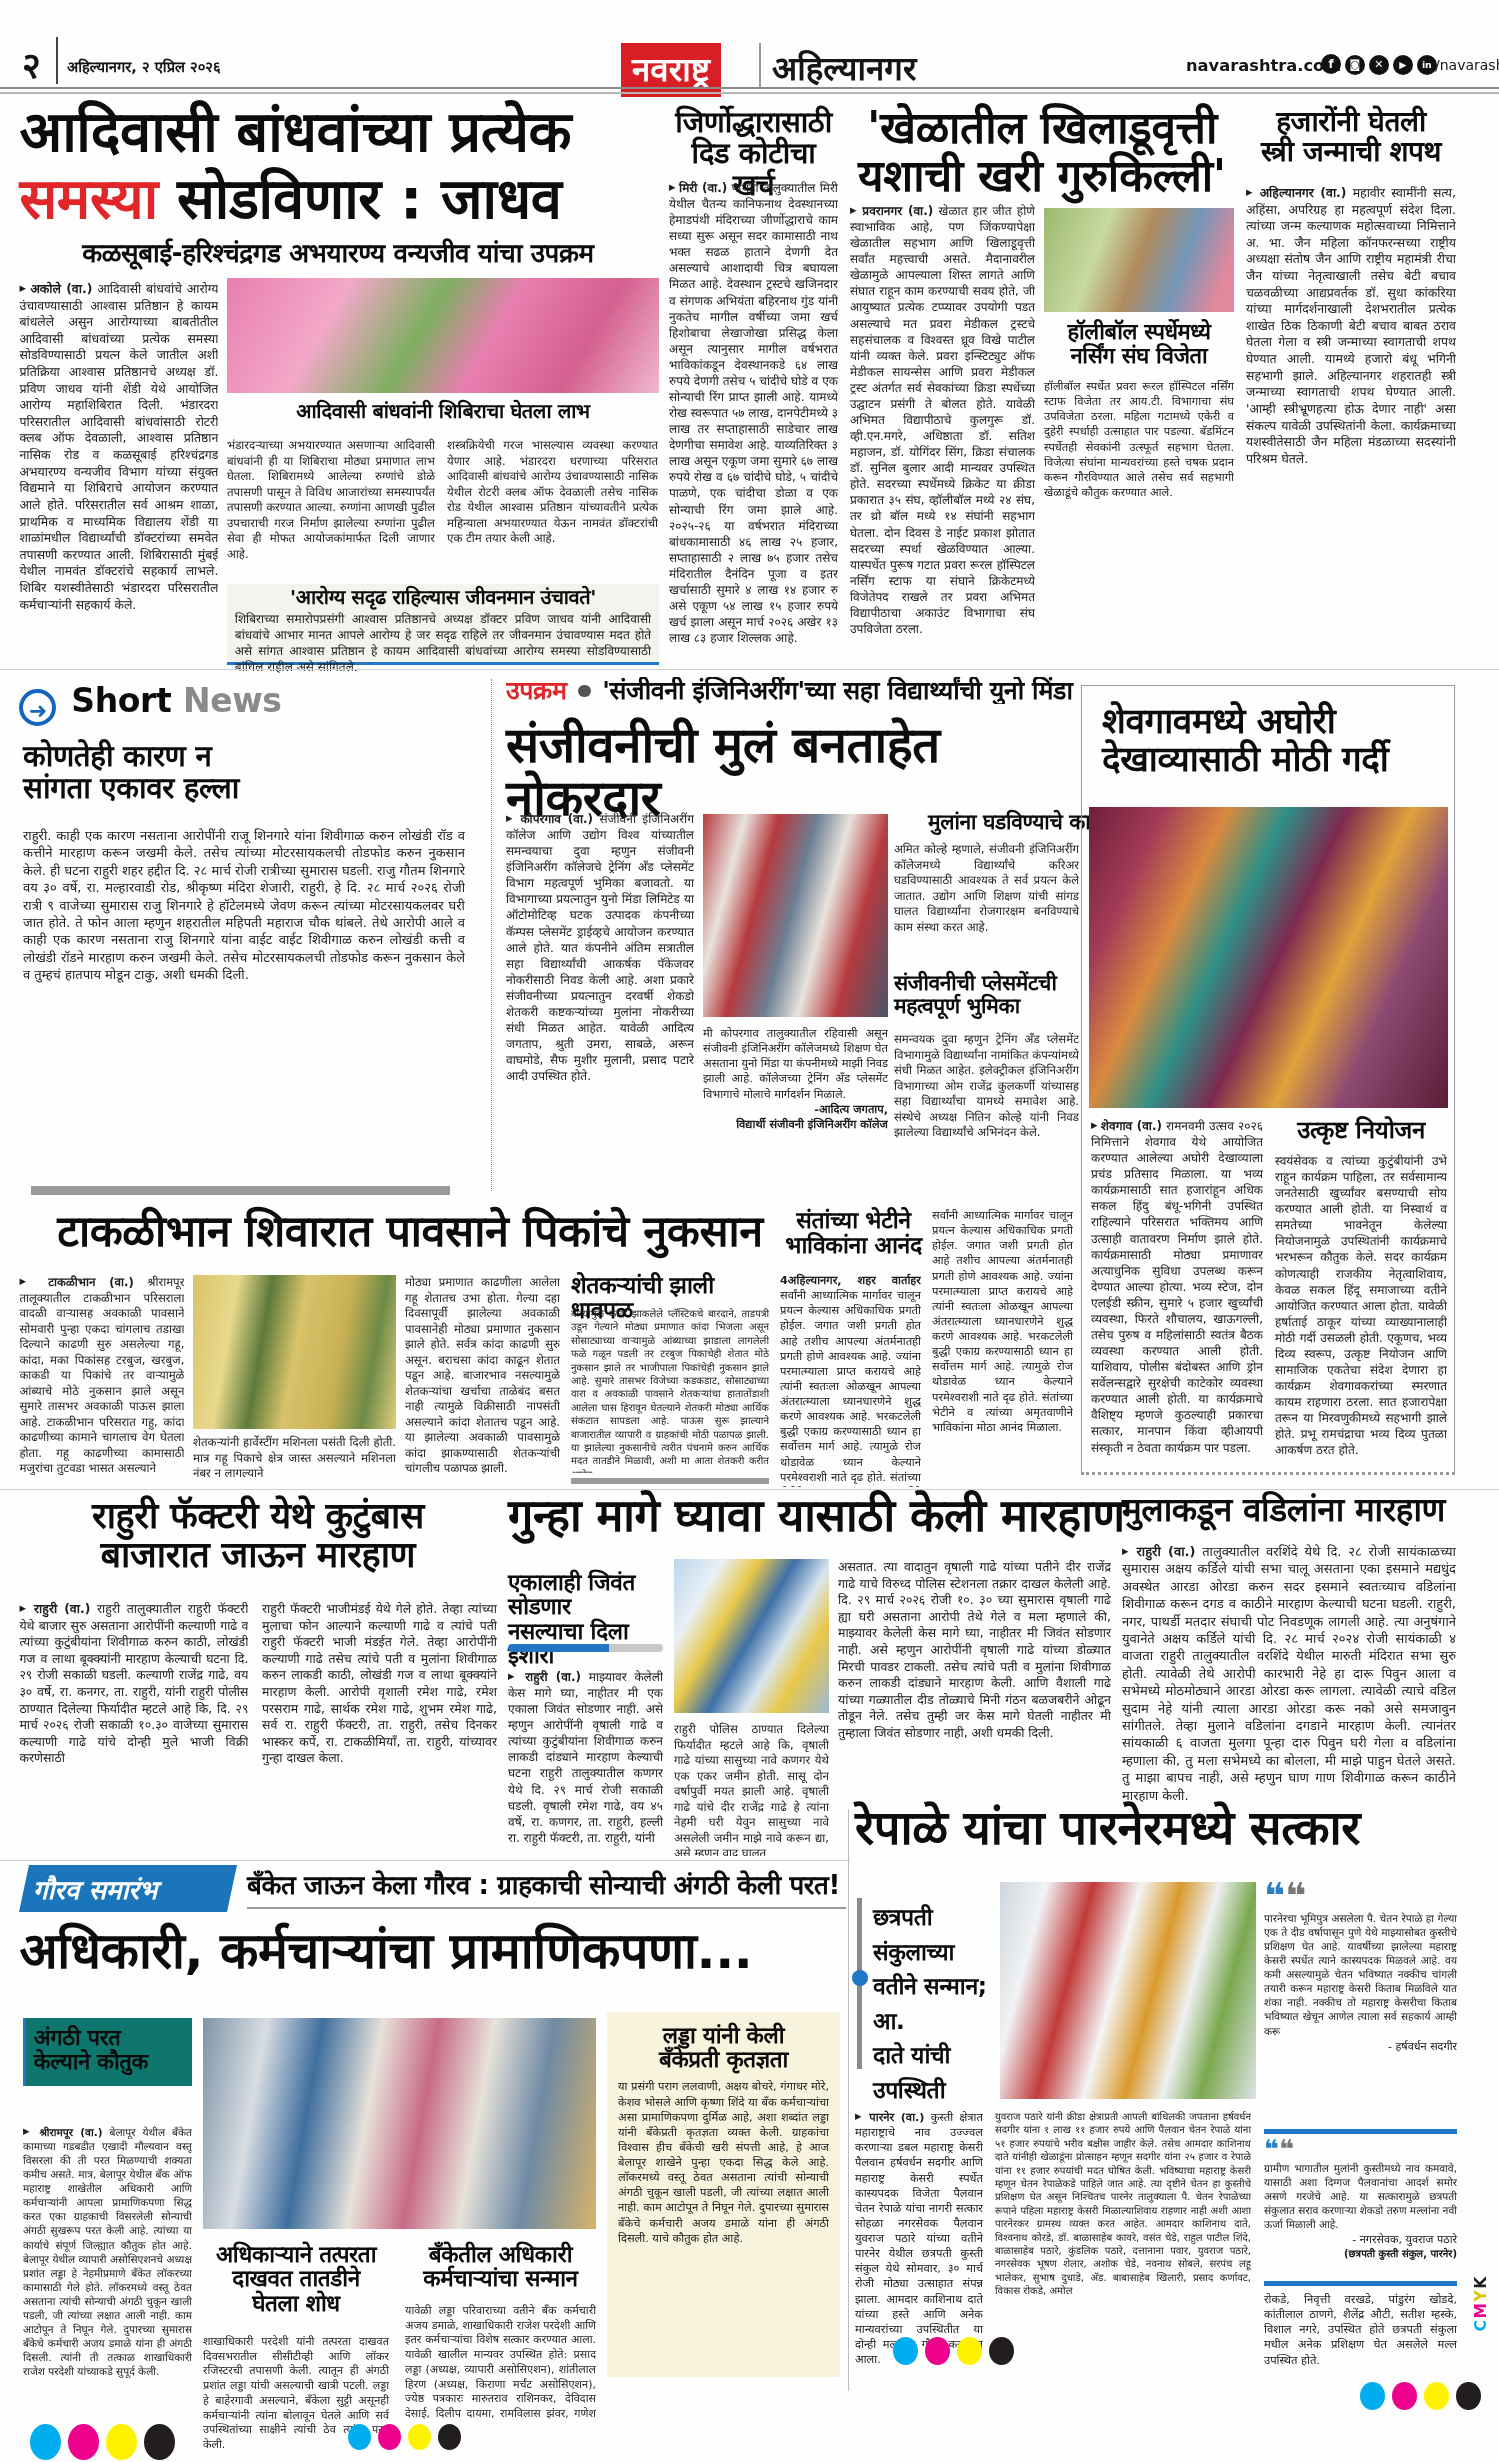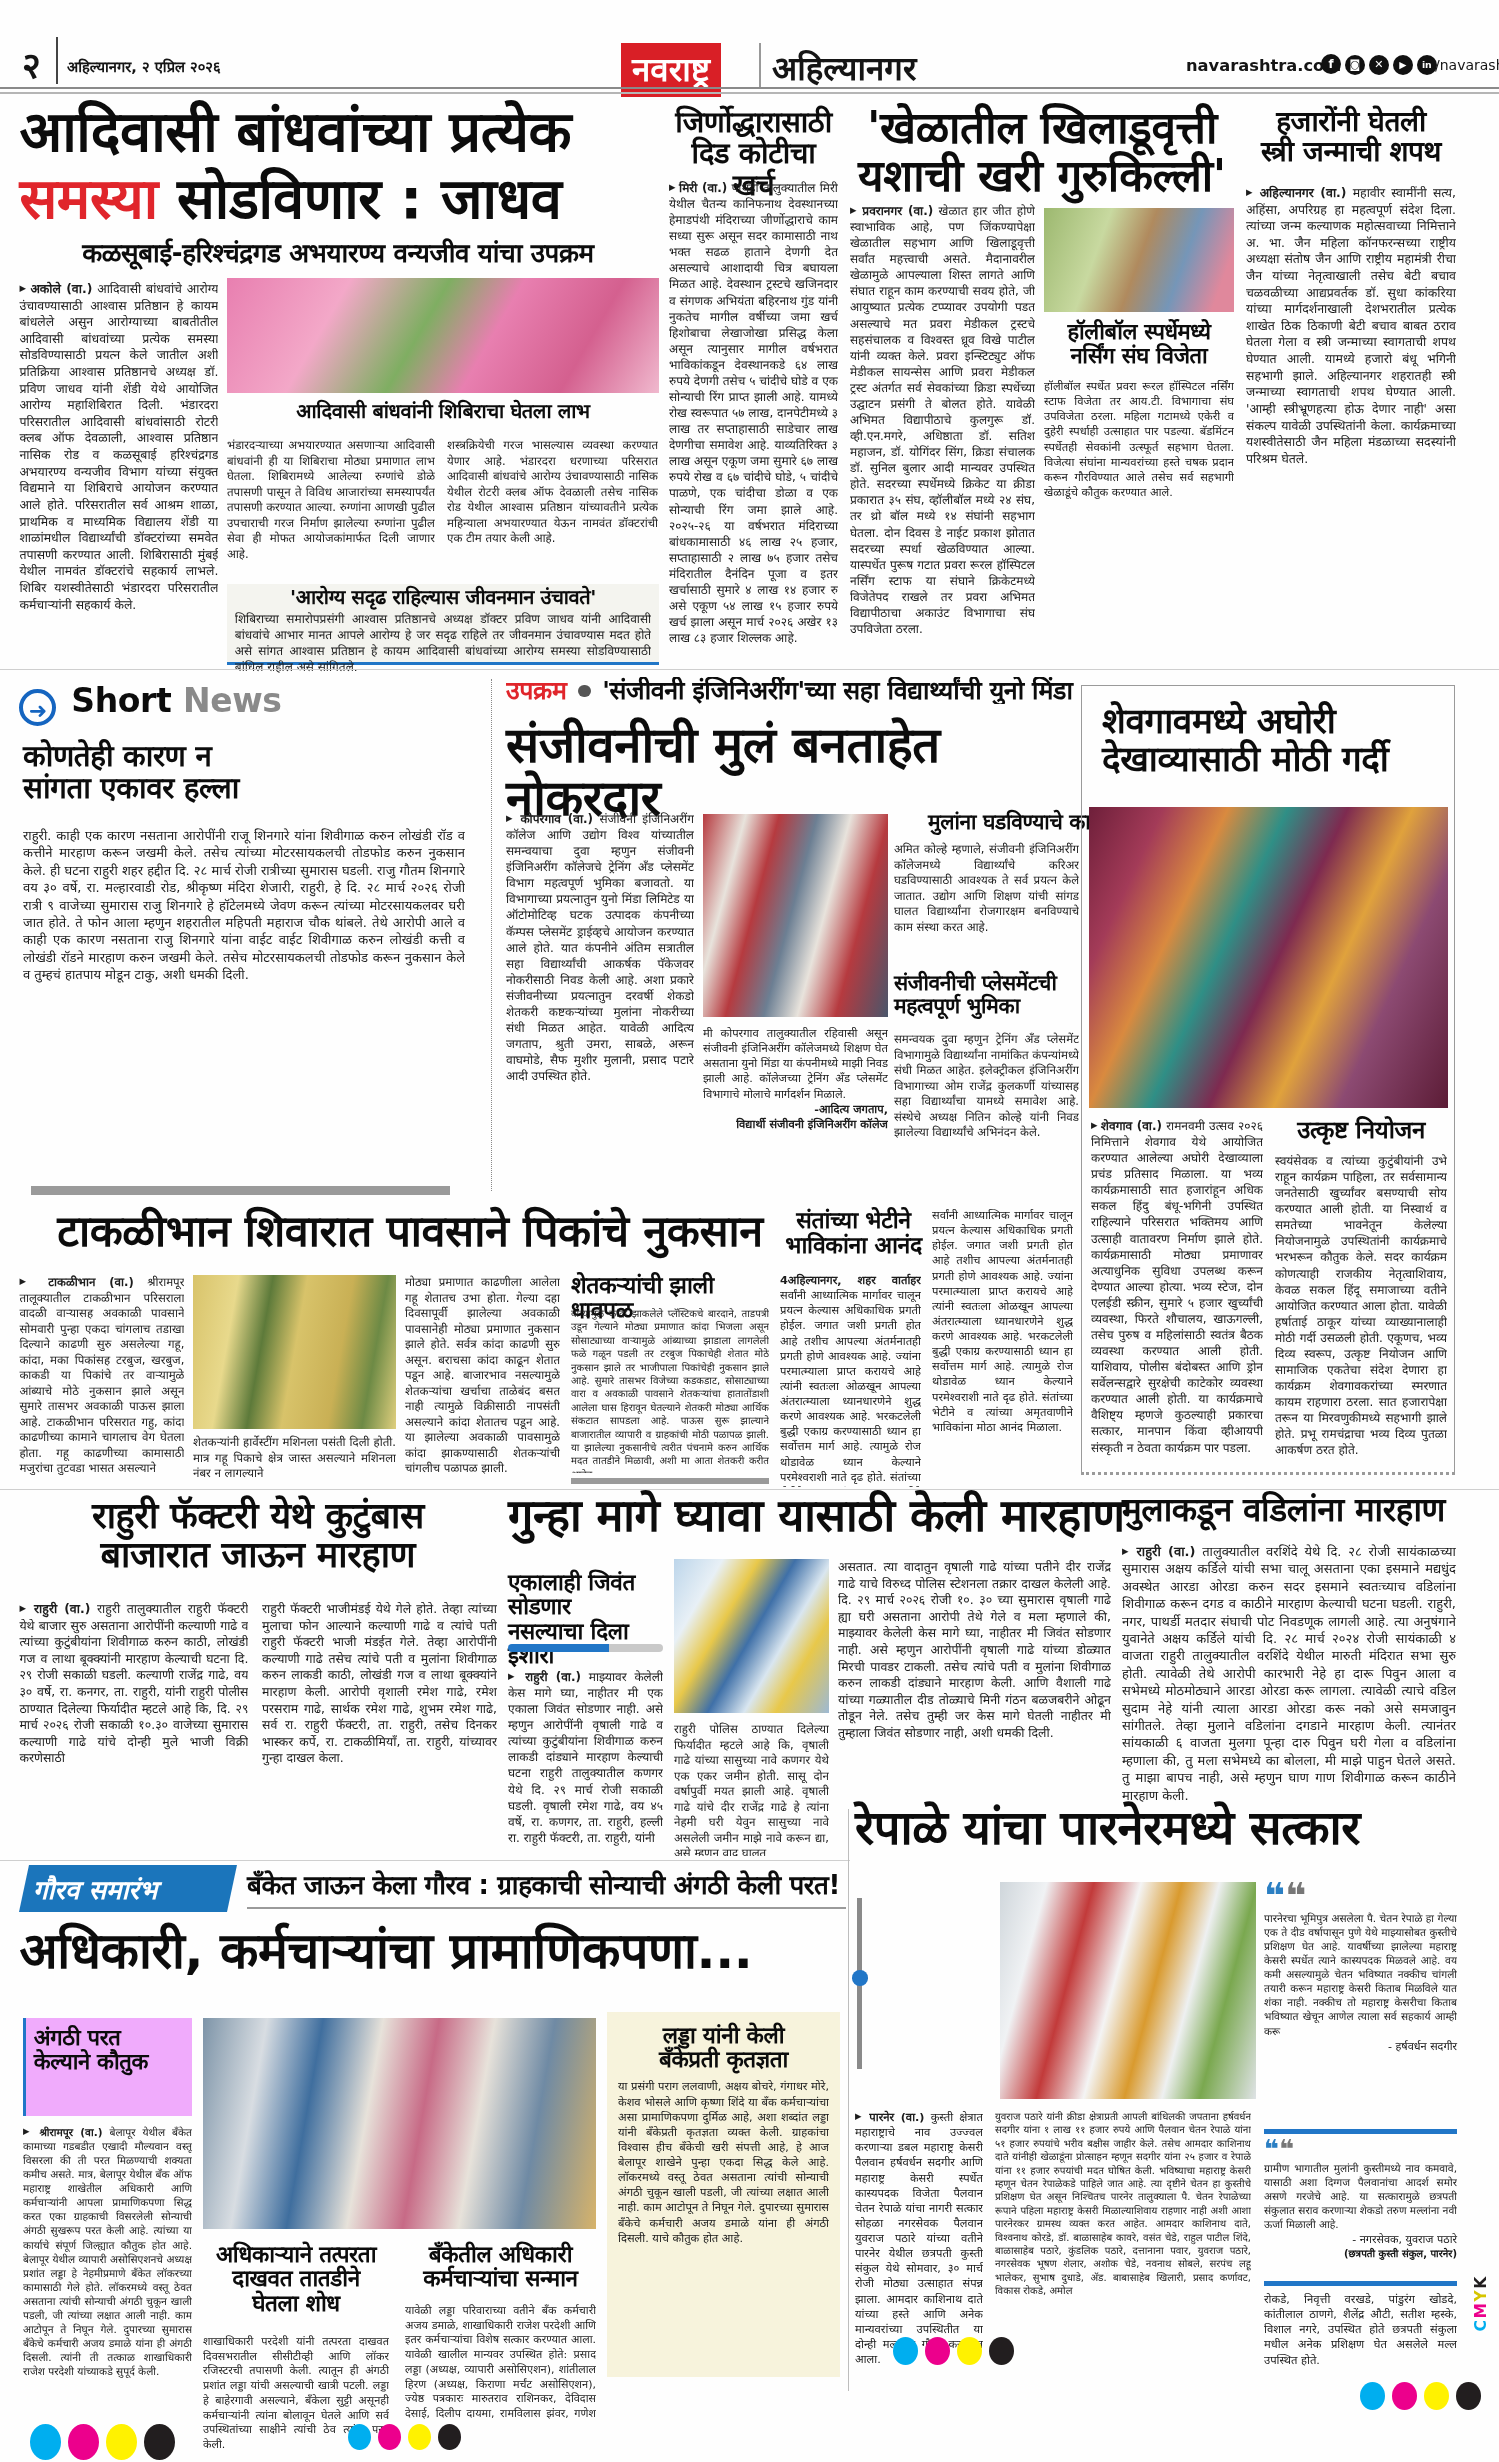--- a/index.html
+++ b/index.html
@@ -206,21 +206,21 @@
     <span>तालुक्यातील वरशिंदे येथे दि. २८ रोजी सायंकाळच्या सुमारास अक्षय कर्डिले यांची सभा चालू असताना एका इसमाने मद्यधुंद अवस्थेत आरडा ओरडा करुन सदर इसमाने स्वतःच्याच वडिलांना शिवीगाळ करून दगड व काठीने मारहाण केल्याची घटना घडली. राहुरी, नगर, पाथर्डी मतदार संघाची पोट निवडणूक लागली आहे. त्या अनुषंगाने युवानेते अक्षय कर्डिले यांची दि. २८ मार्च २०२४ रोजी सायंकाळी ४ वाजता राहुरी तालुक्यातील वरशिंदे येथील मारुती मंदिरात सभा सुरु होती. त्यावेळी तेथे आरोपी कारभारी नेहे हा दारू पिवुन आला व सभेमध्ये मोठमोठ्याने आरडा ओरडा करू लागला. त्यावेळी त्याचे वडिल सुदाम नेहे यांनी त्याला आरडा ओरडा करू नको असे समजावुन सांगीतले. तेव्हा मुलाने वडिलांना दगडाने मारहाण केली. त्यानंतर सांयकाळी ६ वाजता मुलगा पून्हा दारु पिवुन घरी गेला व वडिलांना म्हणाला की, तु मला सभेमध्ये का बोलला, मी माझे पाहुन घेतले असते. तु माझा बापच नाही, असे म्हणुन घाण गाण शिवीगाळ करून काठीने मारहाण केली.</span>
   </div>
 
   <div class="abs hrule" style="left:0;top:1860px;width:850px;"></div>
 
   <div class="abs" style="left:19.4px;top:1865px;width:208px;height:47px;background:#1b75bb;transform:skewX(-12deg);transform-origin:bottom left;"></div>
   <div class="abs" style="left:33px;top:1871px;color:#fff;font-size:26px;font-weight:bold;font-style:italic;">गौरव समारंभ</div>
   <div class="abs hl" style="left:247px;top:1871px;width:599px;font-size:26px;border-bottom:2.3px solid #9a9a9a;padding-bottom:7.8px;">बँकेत जाऊन केला गौरव : ग्राहकाची सोन्याची अंगठी केली परत!</div>
   <div class="abs hl" style="left:19.4px;top:1924px;width:827px;font-size:50px;">अधिकारी, कर्मचाऱ्यांचा प्रामाणिकपणा...</div>
 
-  <div class="abs" style="left:23px;top:2018px;width:169px;height:98px;background:#f0abfc;border-left:3.9px solid #2176c7;padding:7.8px;box-sizing:border-box;">
+  <div class="abs" style="left:23px;top:2018px;width:169px;height:68px;background:#0f766e;border-left:3.9px solid #2176c7;padding:7.8px;box-sizing:border-box;">
     <div class="hl" style="font-size:22px;">
         <div>अंगठी परत</div>
         <div>केल्याने कौतुक</div>
       </div>
   </div>
   <div class="abs bt" style="left:23px;top:2125px;width:169px;height:289px;font-size:10.5px;">
     <span class="ar">▶ </span><span class="dl">श्रीरामपूर (वा.)</span>
     <span>बेलापूर येथील बँकेत कामाच्या गडबडीत एखादी मौल्यवान वस्तू विसरला की ती परत मिळण्याची शक्यता कमीच असते. मात्र, बेलापूर येथील बँक ऑफ महाराष्ट्र शाखेतील अधिकारी आणि कर्मचाऱ्यांनी आपला प्रामाणिकपणा सिद्ध करत एका ग्राहकाची विसरलेली सोन्याची अंगठी सुखरूप परत केली आहे. त्यांच्या या कार्याचे संपूर्ण जिल्ह्यात कौतुक होत आहे. बेलापूर येथील व्यापारी असोसिएशनचे अध्यक्ष प्रशांत लड्डा हे नेहमीप्रमाणे बँकेत लॉकरच्या कामासाठी गेले होते. लॉकरमध्ये वस्तू ठेवत असताना त्यांची सोन्याची अंगठी चुकून खाली पडली, जी त्यांच्या लक्षात आली नाही. काम आटोपून ते निघून गेले. दुपारच्या सुमारास बँकेचे कर्मचारी अजय डमाळे यांना ही अंगठी दिसली. त्यांनी ती तत्काळ शाखाधिकारी राजेश परदेशी यांच्याकडे सुपूर्द केली.</span>
   </div>
 
@@ -246,20 +246,25 @@
       </div>
     <div class="bt" style="font-size:11.3px;margin-top:7.8px;height:264px;">या प्रसंगी पराग ललवाणी, अक्षय बोचरे, गंगाधर मोरे, केशव भोसले आणि कृष्णा शिंदे या बँक कर्मचाऱ्यांचा असा प्रामाणिकपणा दुर्मिळ आहे, अशा शब्दांत लड्डा यांनी बँकेप्रती कृतज्ञता व्यक्त केली. ग्राहकांचा विश्वास हीच बँकेची खरी संपत्ती आहे, हे आज बेलापूर शाखेने पुन्हा एकदा सिद्ध केले आहे. लॉकरमध्ये वस्तू ठेवत असताना त्यांची सोन्याची अंगठी चुकून खाली पडली, जी त्यांच्या लक्षात आली नाही. काम आटोपून ते निघून गेले. दुपारच्या सुमारास बँकेचे कर्मचारी अजय डमाळे यांना ही अंगठी दिसली. याचे कौतुक होत आहे.</div>
   </div>
 
   <div class="abs vrule" style="left:848px;top:1809px;height:582px;"></div>
 
   <div class="abs hl" style="left:855px;top:1803px;width:602px;font-size:47px;white-space:nowrap;">रेपाळे यांचा पारनेरमध्ये सत्कार</div>
 
   <div class="abs" style="left:857px;top:1898px;width:4.7px;height:171px;background:#8a8a8a;"></div>
   <div class="abs" style="left:852px;top:1970px;width:15.5px;height:15.5px;border-radius:50%;background:#2176c7;"></div>
+  <div class="abs hl" style="left:873px;top:1900px;width:116px;font-size:23px;line-height:1.5;">
+    <div>छत्रपती संकुलाच्या</div>
+      <div>वतीने सन्मान; आ.</div>
+      <div>दाते यांची उपस्थिती</div>
+  </div>
 
   <div class="abs" style="left:1000px;top:1882px;width:256px;height:217px;background:linear-gradient(105deg,#cfd6db 0%,#f0f2f4 15%,#c23a3a 30%,#f4f4f4 45%,#d99a2e 58%,#eef0f1 70%,#7aa84f 82%,#dfe3e6 100%);"></div>
 
   <div class="abs bt" style="left:855px;top:2110px;width:128px;height:311px;font-size:11.3px;">
     <span class="ar">▶ </span><span class="dl">पारनेर (वा.)</span>
     <span>कुस्ती क्षेत्रात महाराष्ट्राचे नाव उज्ज्वल करणाऱ्या डबल महाराष्ट्र केसरी पैलवान हर्षवर्धन सदगीर आणि महाराष्ट्र केसरी स्पर्धेत कास्यपदक विजेता पैलवान चेतन रेपाळे यांचा नागरी सत्कार सोहळा नगरसेवक पैलवान युवराज पठारे यांच्या वतीने पारनेर येथील छत्रपती कुस्ती संकुल येथे सोमवार, ३० मार्च रोजी मोठ्या उत्साहात संपन्न झाला. आमदार काशिनाथ दाते यांच्या हस्ते आणि अनेक मान्यवरांच्या उपस्थितीत या दोन्ही मल्लांचा गौरव करण्यात आला.</span>
   </div>
   <div class="abs bt" style="left:995px;top:2110px;width:256px;height:311px;font-size:10px;">युवराज पठारे यांनी क्रीडा क्षेत्राप्रती आपली बांधिलकी जपताना हर्षवर्धन सदगीर यांना १ लाख ११ हजार रुपये आणि पैलवान चेतन रेपाळे यांना ५१ हजार रुपयांचे भरीव बक्षीस जाहीर केले. तसेच आमदार काशिनाथ दाते यांनीही खेळाडूंना प्रोत्साहन म्हणून सदगीर यांना २५ हजार व रेपाळे यांना ११ हजार रुपयांची मदत घोषित केली. भविष्याचा महाराष्ट्र केसरी म्हणून चेतन रेपाळेकडे पाहिले जात आहे. त्या दृष्टीने चेतन हा कुस्तीचे प्रशिक्षण घेत असून निश्चितच पारनेर तालुक्याला पै. चेतन रेपाळेच्या रूपाने पहिला महाराष्ट्र केसरी मिळाल्याशिवाय राहणार नाही अशी आशा पारनेरकर ग्रामस्थ व्यक्त करत आहेत. आमदार काशिनाथ दाते, विश्वनाथ कोरडे, डॉ. बाळासाहेब कावरे, वसंत चेडे, राहुल पाटील शिंदे, बाळासाहेब पठारे, कुंडलिक पठारे, दत्तानाना पवार, युवराज पठारे, नगरसेवक भूषण शेलार, अशोक चेडे, नवनाथ सोबले, सरपंच लहू भालेकर, सुभाष दुधाडे, ॲड. बाबासाहेब खिलारी, प्रसाद कर्णावट, विकास रोकडे, अमोल</div>
 
   <div class="abs" style="left:1264px;top:1882px;width:193px;">

